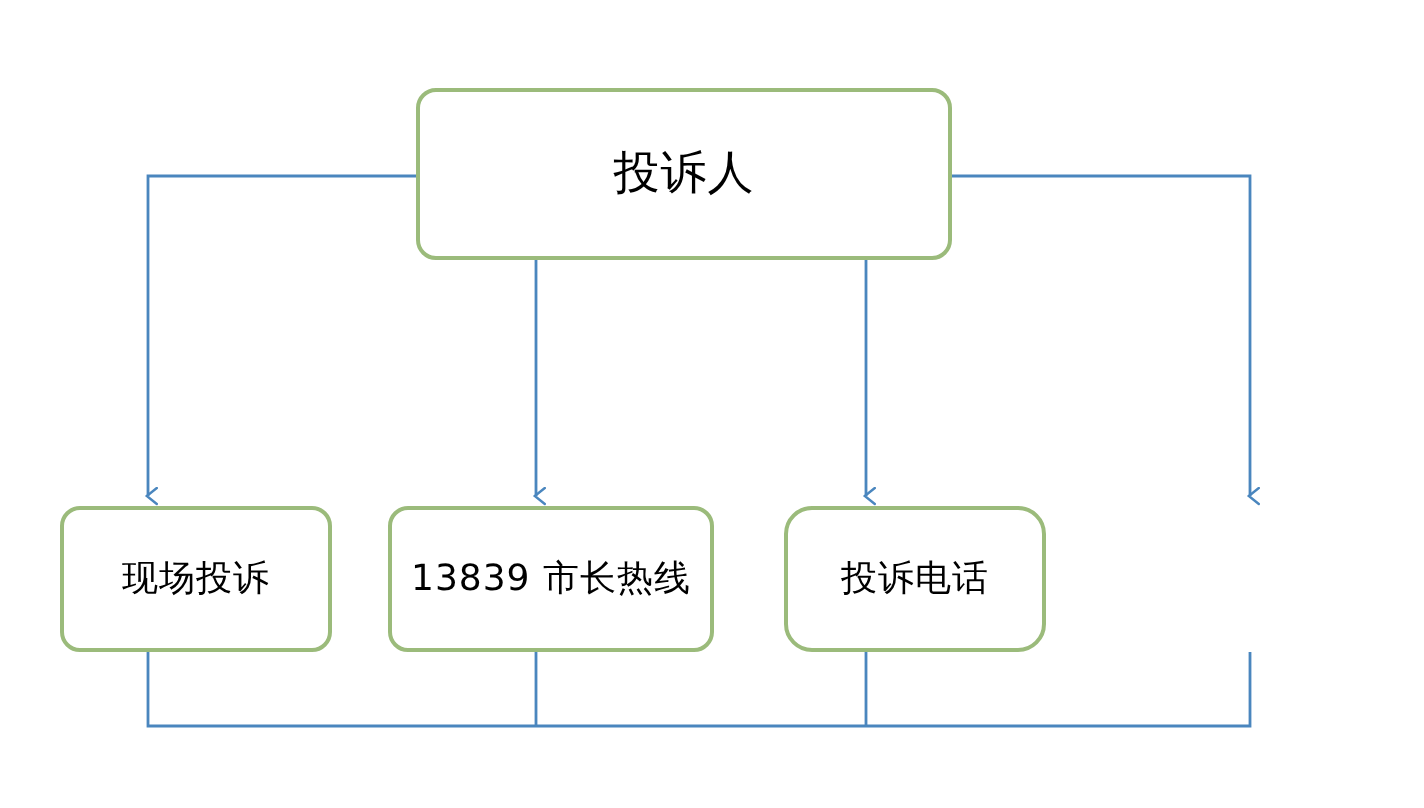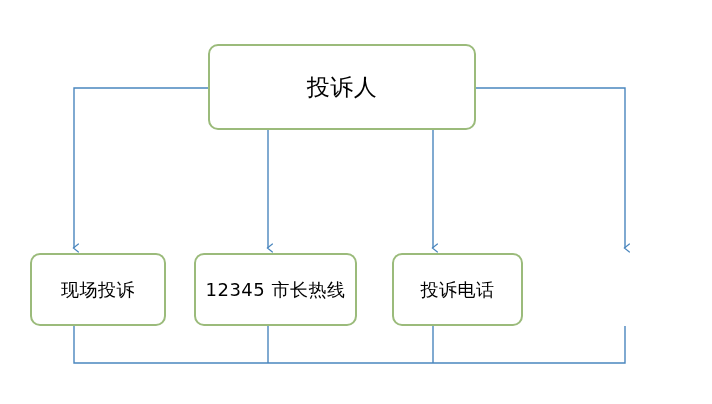--- a/index.html
+++ b/index.html
@@ -63,20 +63,21 @@
     left: 194px;
     top: 253px;
     width: 163px;
     height: 73px;
   }
   #node-leaf-2 {
     left: 392px;
     top: 253px;
     width: 131px;
     height: 73px;
+    border-radius: 14px;
   }
   #node-leaf-3 {
     left: 557px;
     top: 253px;
     width: 136px;
     height: 73px;
   }
 </style>
 </head>
 <body>
@@ -107,21 +108,21 @@
 
   <div class="node-box" id="node-root">
     <span class="node-label">投诉人</span>
   </div>
 
   <div class="node-box node-leaf" id="node-leaf-0">
     <span class="node-label">现场投诉</span>
   </div>
 
   <div class="node-box node-leaf" id="node-leaf-1">
-    <span class="node-label">12345 市长热线</span>
+    <span class="node-label">13839 市长热线</span>
   </div>
 
   <div class="node-box node-leaf" id="node-leaf-2">
     <span class="node-label">投诉电话</span>
   </div>
 
 
 </div>
 
 </body></html>

